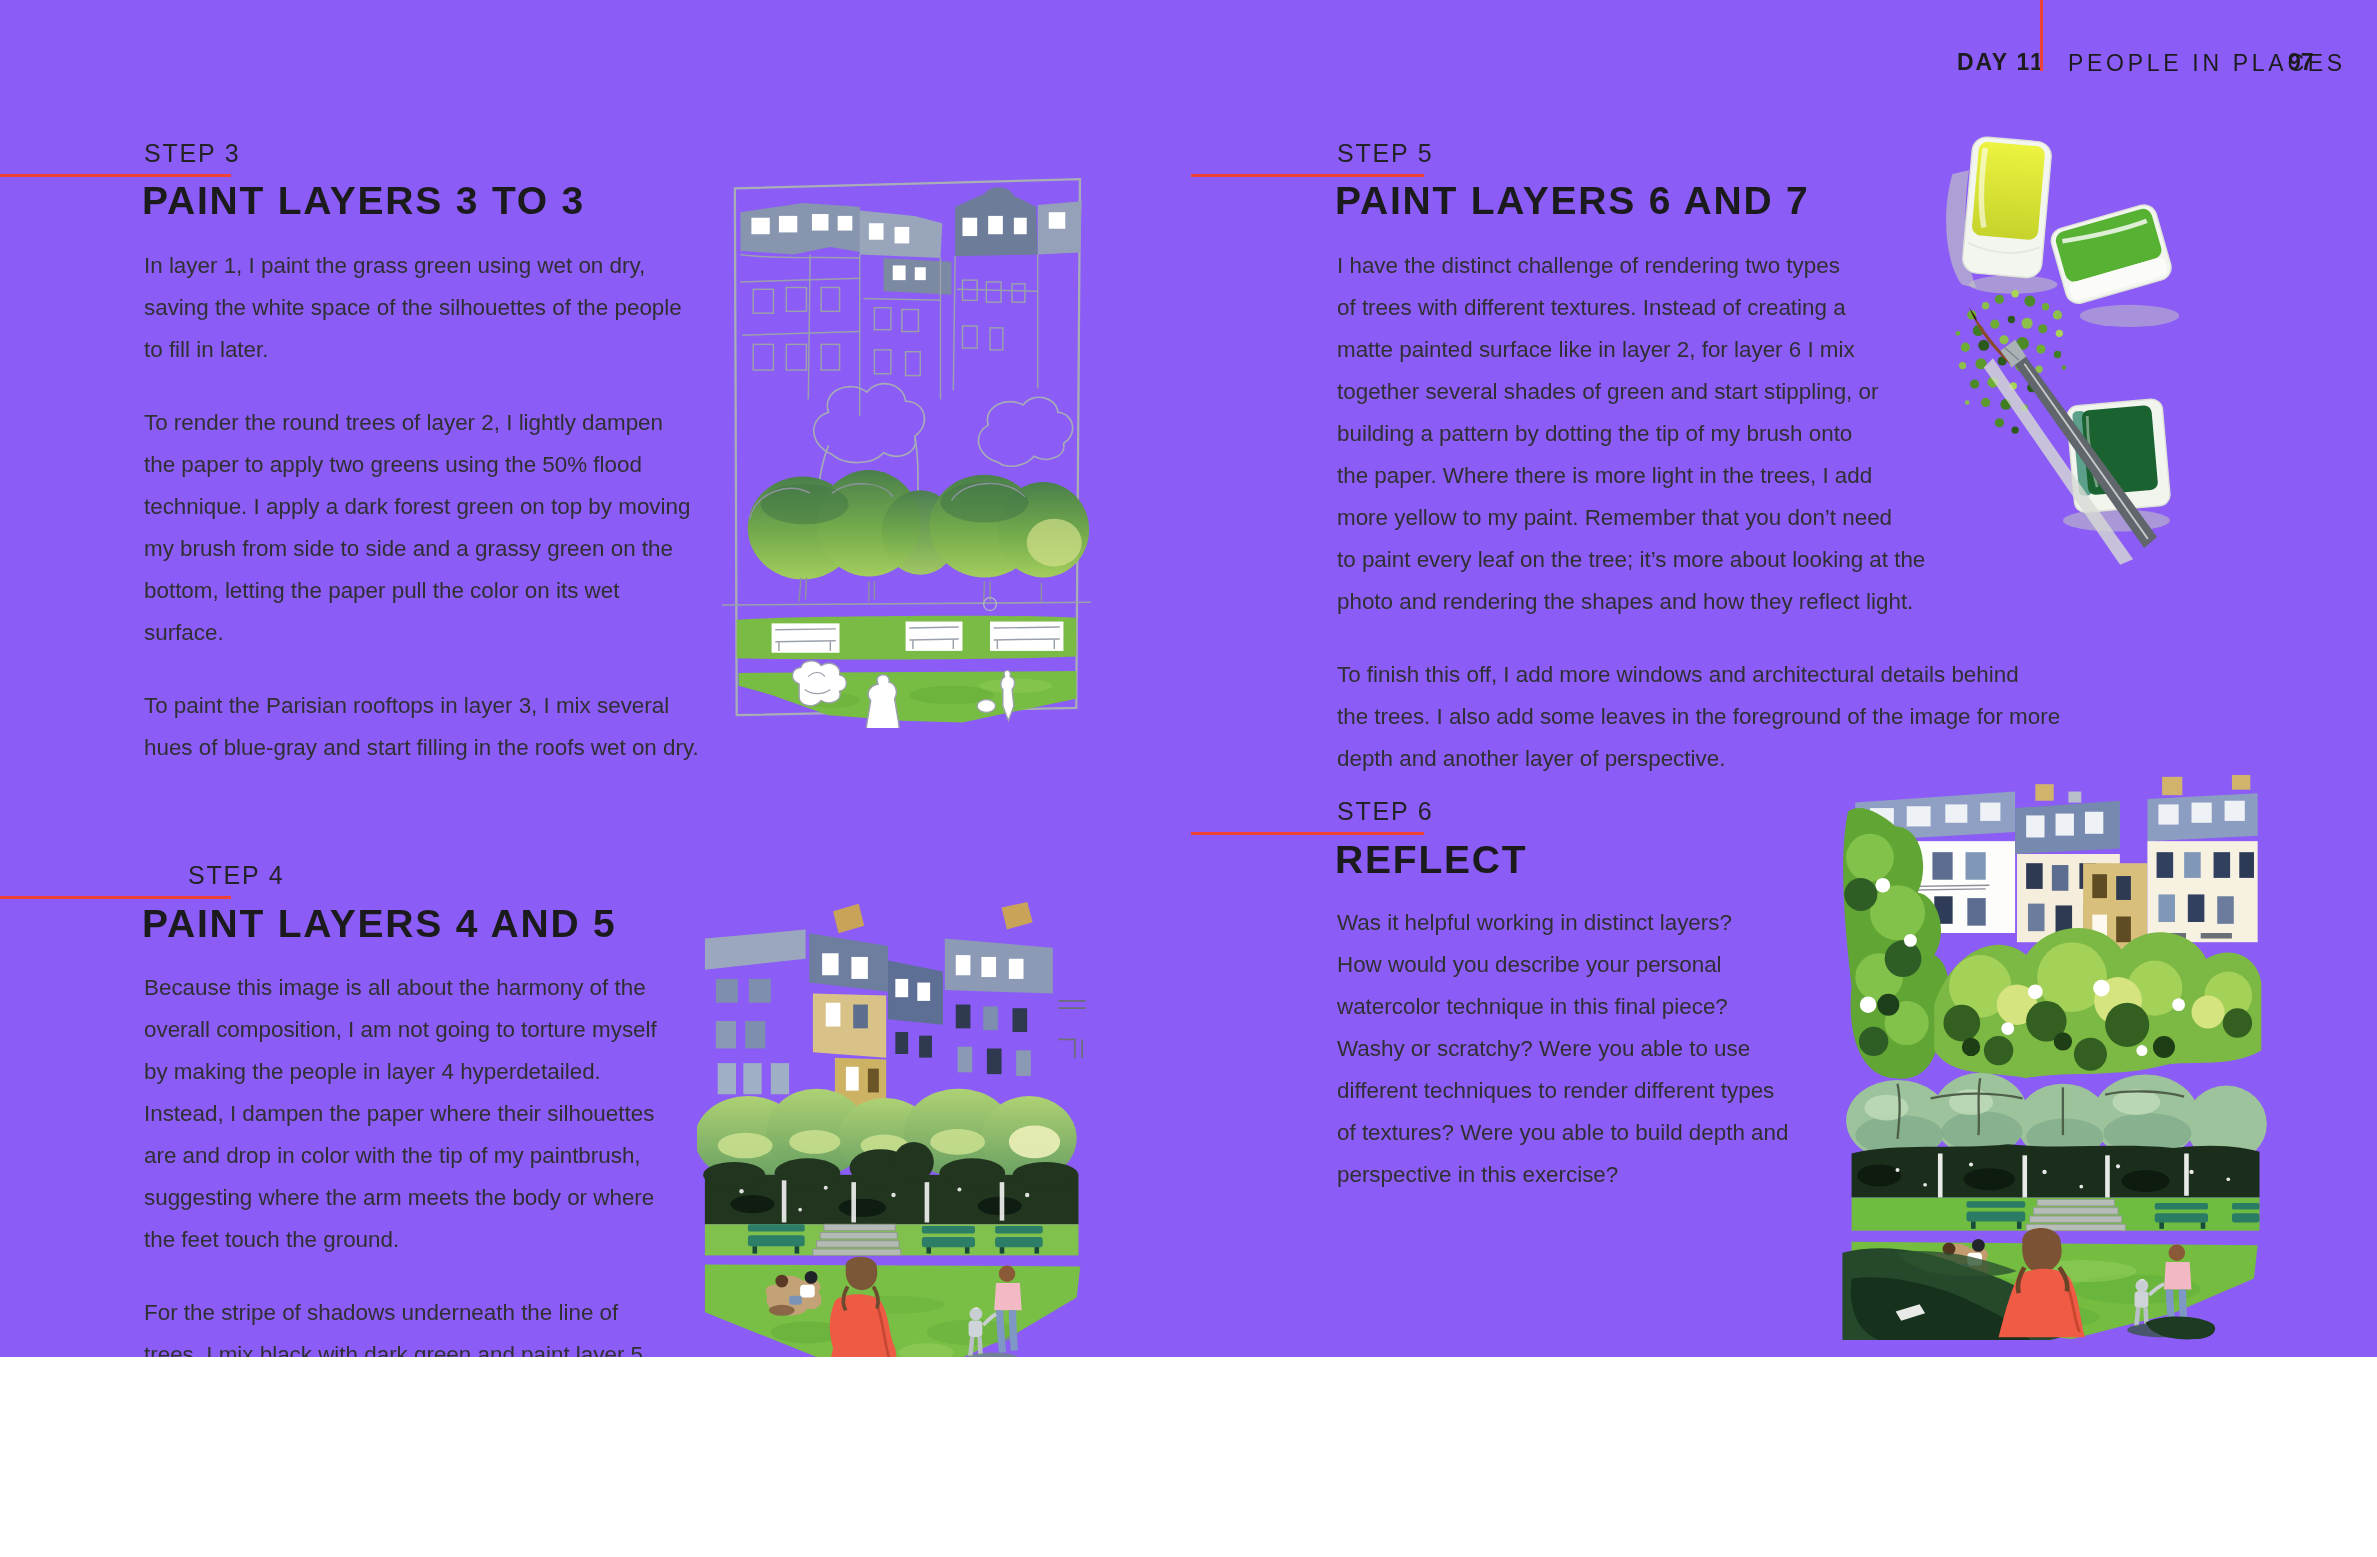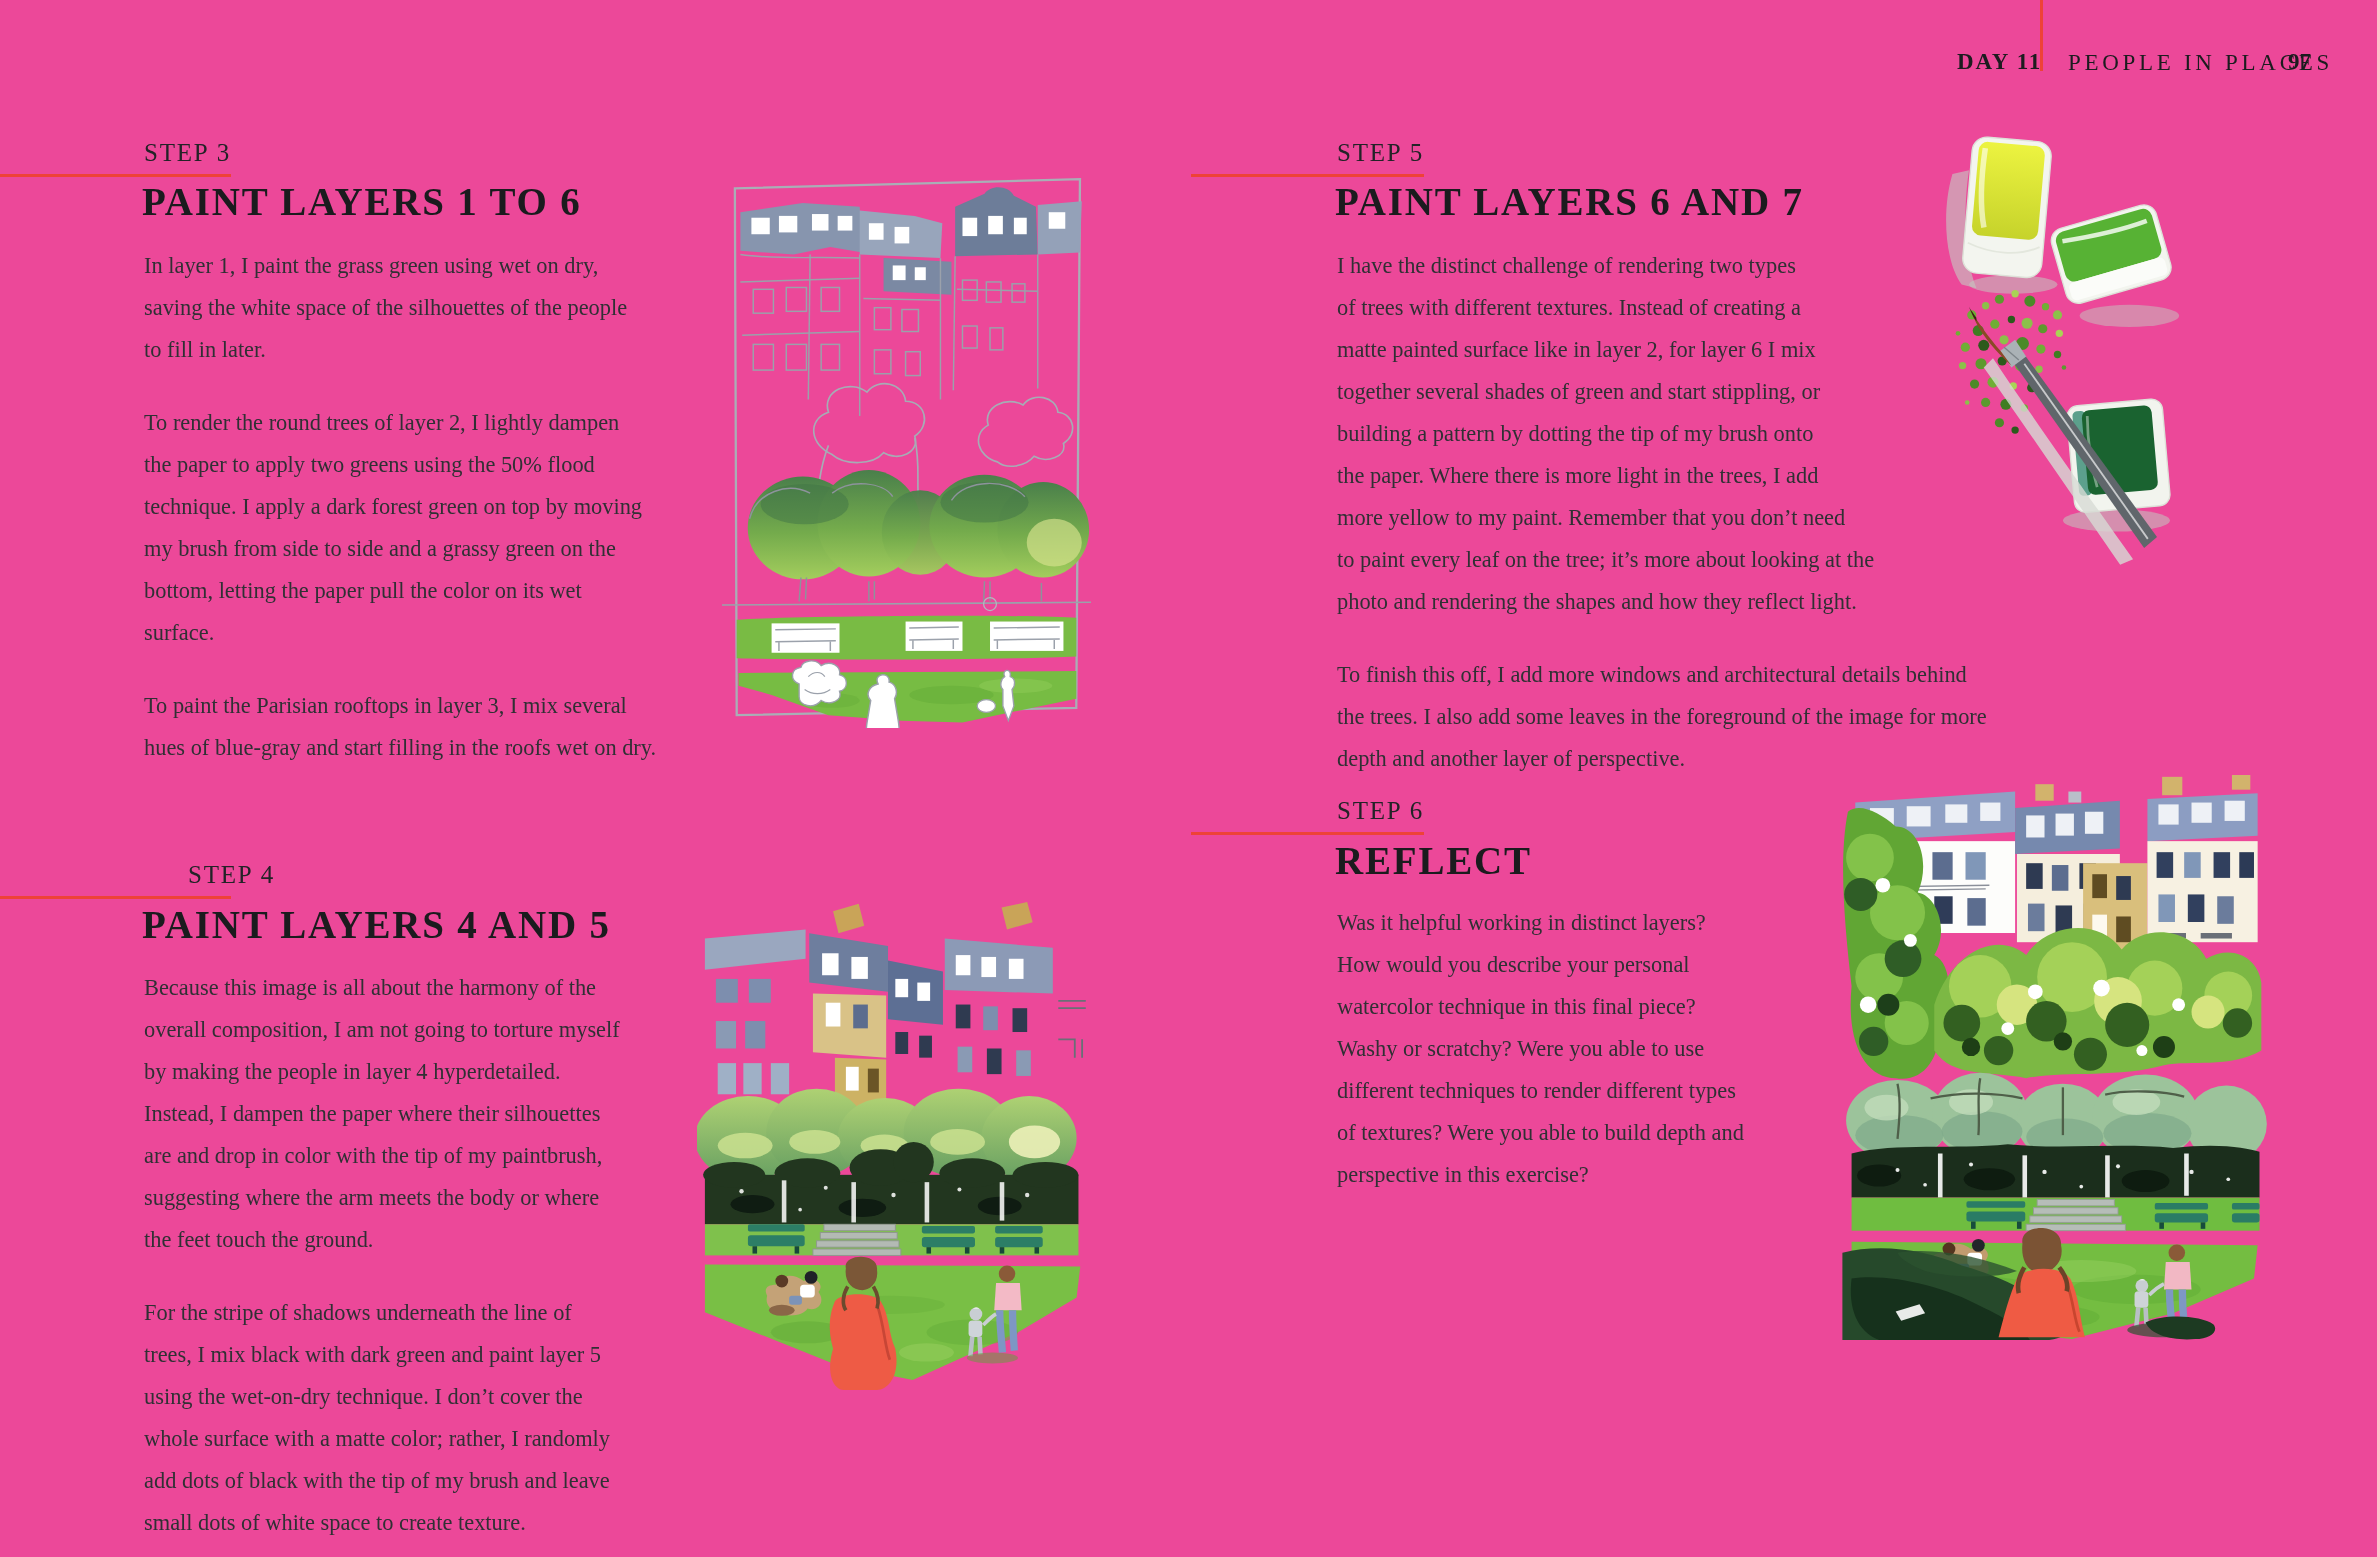--- a/index.html
+++ b/index.html
@@ -1,17 +1,17 @@
 <!DOCTYPE html>
 <html style="font-size:14.6px"><head>
 <meta charset="utf-8">
 <style>
   html,body{margin:0;padding:0;background:#ffffff;}
-  .page{position:relative;width:2377px;height:1557px;background:#ec4899;
-        font-family:Liberation Serif, serif;color:#303034;overflow:hidden;}
+  .page{position:relative;width:2377px;height:1357px;background:#8b5cf6;
+        font-family:Liberation Sans, sans-serif;color:#303034;overflow:hidden;}
   .abs{position:absolute;}
   .hdr-day{font-size:23px;font-weight:bold;letter-spacing:1.8px;color:#1c1c1f;}
   .hdr-section{font-size:23px;letter-spacing:3.7px;color:#1c1c1f;}
   .hdr-num{font-size:23px;font-weight:bold;color:#1c1c1f;}
   .vrule{width:2.7px;background:#ee4237;}
   .rule{height:2.7px;background:#ee4237;}
   .step-label{font-size:25px;letter-spacing:1.8px;color:#232327;white-space:pre;}
   .step-title{font-size:39px;font-weight:bold;letter-spacing:1.8px;color:#1b1b1e;white-space:pre;}
   .body{font-size:22.4px;line-height:42px;color:#303034;}
   .body p{margin:0 0 31px 0;white-space:pre-line;}
@@ -23,21 +23,21 @@
 <div class="page">
 
   <span class="abs hdr-day" style="left:1957px;top:49px;">DAY 11</span>
   <div class="abs vrule" style="left:2040px;top:0;height:71px;"></div>
   <span class="abs hdr-section" style="left:2068px;top:50px;">PEOPLE IN PLACES</span>
   <span class="abs hdr-num" style="left:2288px;top:49px;">97</span>
 
   <section>
     <span class="abs step-label" style="left:144px;top:139px;">STEP 3</span>
     <div class="abs rule" style="left:0;top:174px;width:231px;"></div>
-    <h2 class="abs step-title" style="left:142px;top:179px;margin:0;">PAINT LAYERS 1 TO 6</h2>
+    <h2 class="abs step-title" style="left:142px;top:179px;margin:0;">PAINT LAYERS 3 TO 3</h2>
     <div class="abs body" style="left:144px;top:245px;width:640px;">
       <p>In layer 1, I paint the grass green using wet on dry,
 saving the white space of the silhouettes of the people
 to fill in later.</p>
       <p>To render the round trees of layer 2, I lightly dampen
 the paper to apply two greens using the 50% flood
 technique. I apply a dark forest green on top by moving
 my brush from side to side and a grassy green on the
 bottom, letting the paper pull the color on its wet
 surface.</p>

